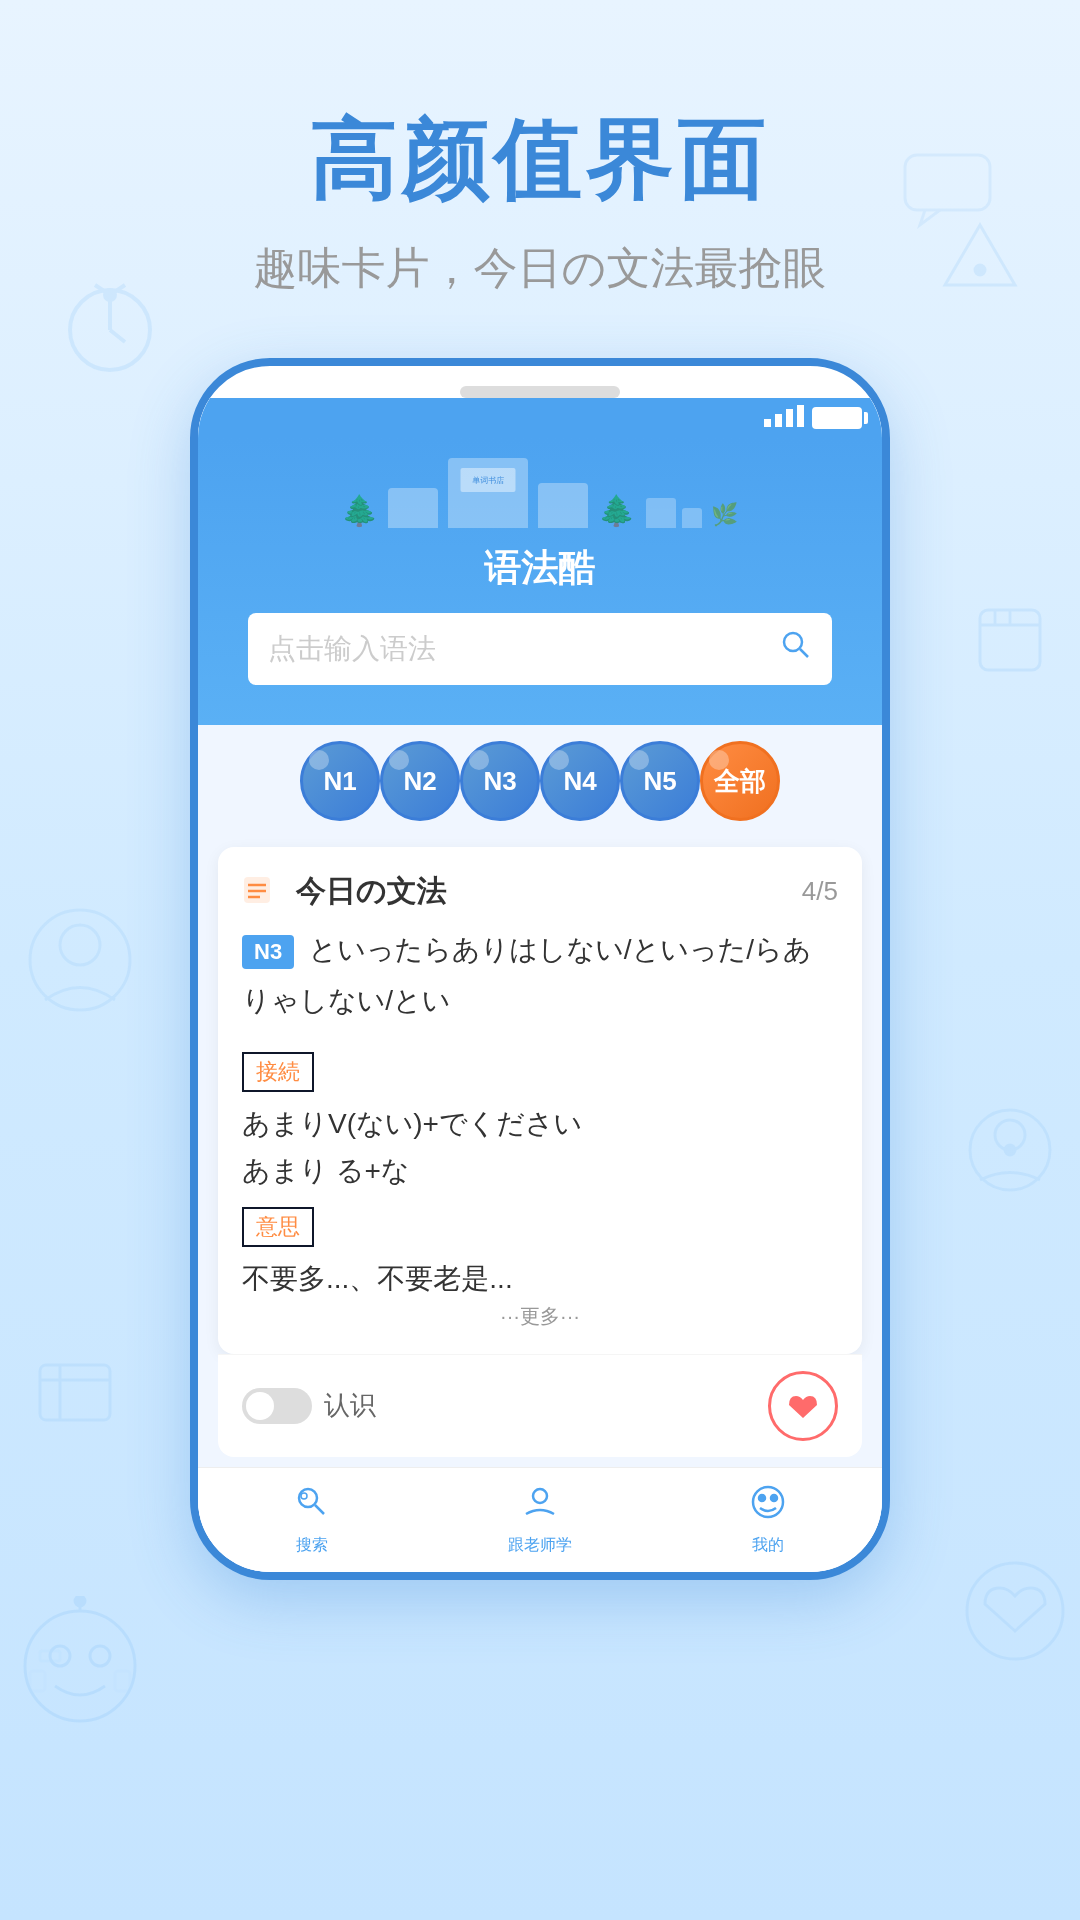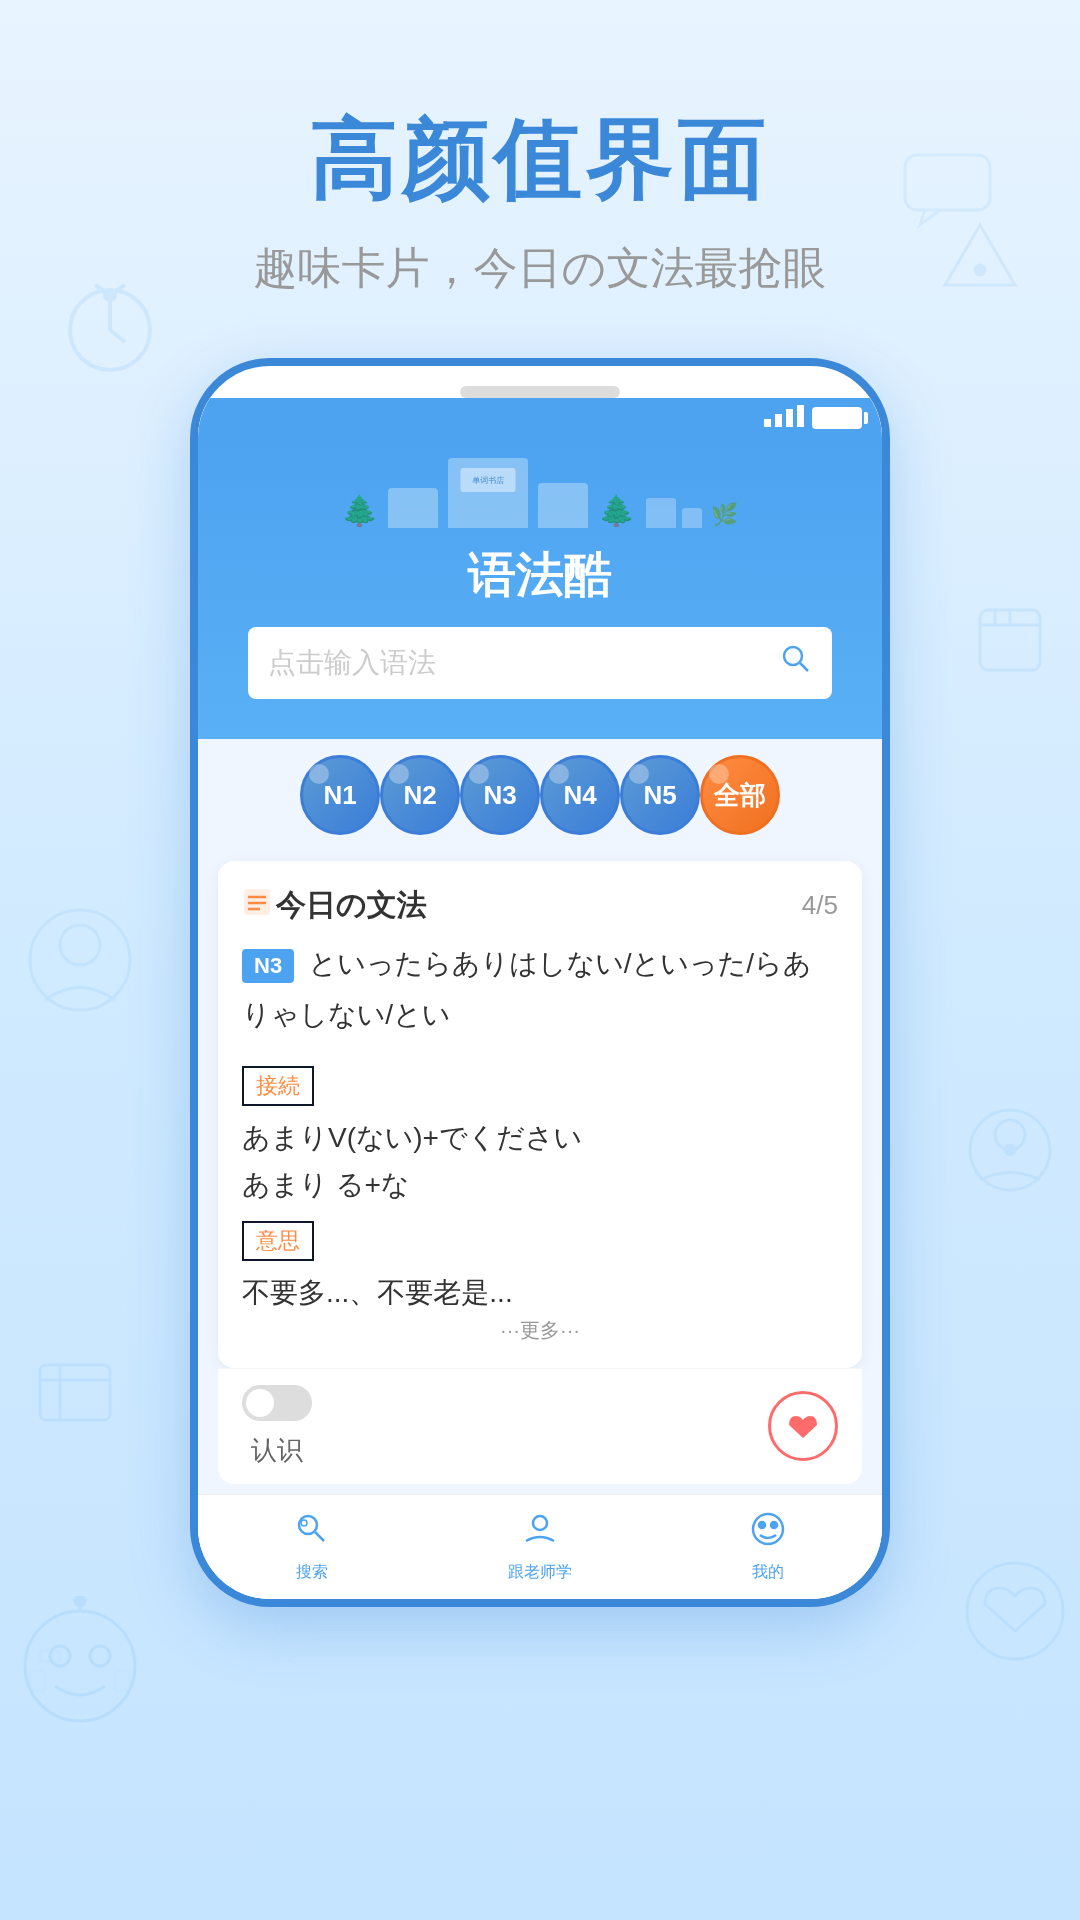--- a/index.html
+++ b/index.html
@@ -118,21 +118,21 @@
     
     .app-header {
       background: linear-gradient(180deg, #4da3f0 0%, #5ab0f5 100%);
       padding: 20px 30px 30px;
       position: relative;
       overflow: hidden;
     }
 
     .app-title {
       text-align: center;
-      font-size: 48px;
+      font-size: 37px;
       font-weight: 700;
       color: white;
       margin-bottom: 20px;
       position: relative;
       z-index: 2;
     }
 
     
     .header-illustration {
       display: flex;
@@ -261,22 +261,22 @@
 
     .card-header {
       display: flex;
       align-items: center;
       justify-content: space-between;
       margin-bottom: 16px;
     }
 
     .card-title-group {
       display: flex;
-      align-items: center;
-      gap: 4px;
+      align-items: flex-end;
+      gap: 24px;
     }
 
     .card-icon {
       color: #ff8c42;
       font-size: 30px;
     }
 
     .card-title {
       font-size: 30px;
       font-weight: 600;
@@ -331,21 +331,20 @@
       text-align: center;
       color: #999;
       font-size: 20px;
       margin-top: 0;
     }
 
     .recognize-toggle {
       display: flex;
       align-items: center;
       gap: 12px;
-      flex-direction: column;
     }
 
     .toggle-switch {
       width: 70px;
       height: 36px;
       background: #ddd;
       border-radius: 18px;
       position: relative;
     }
 

